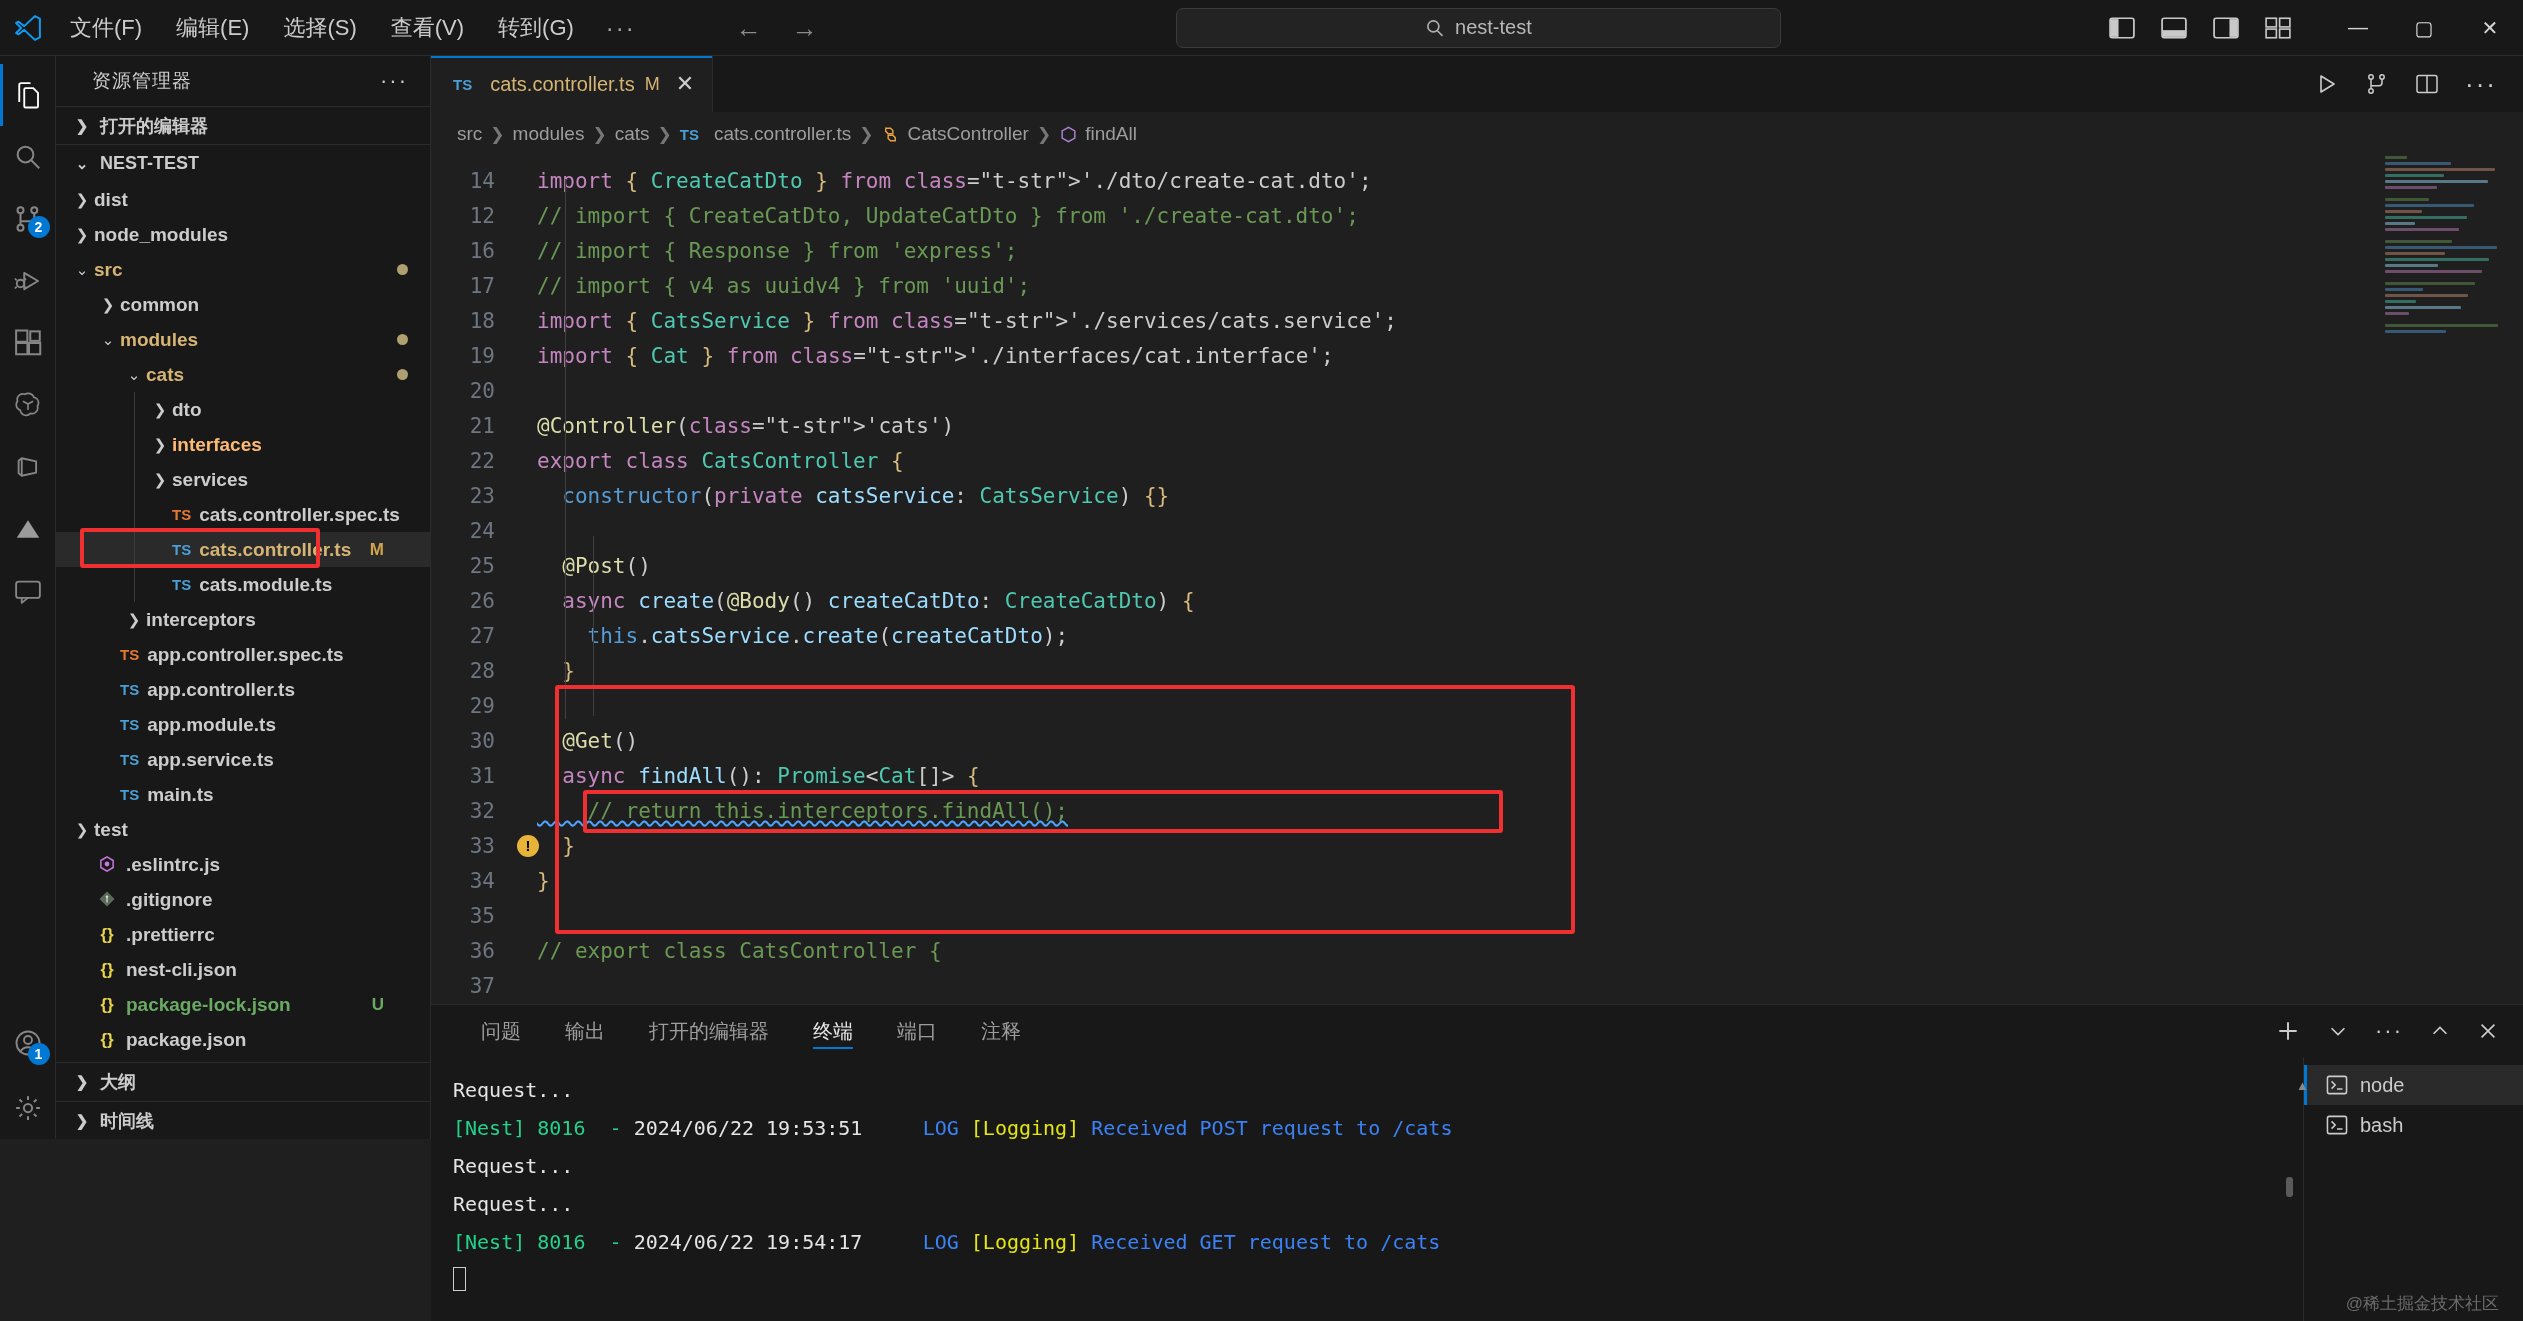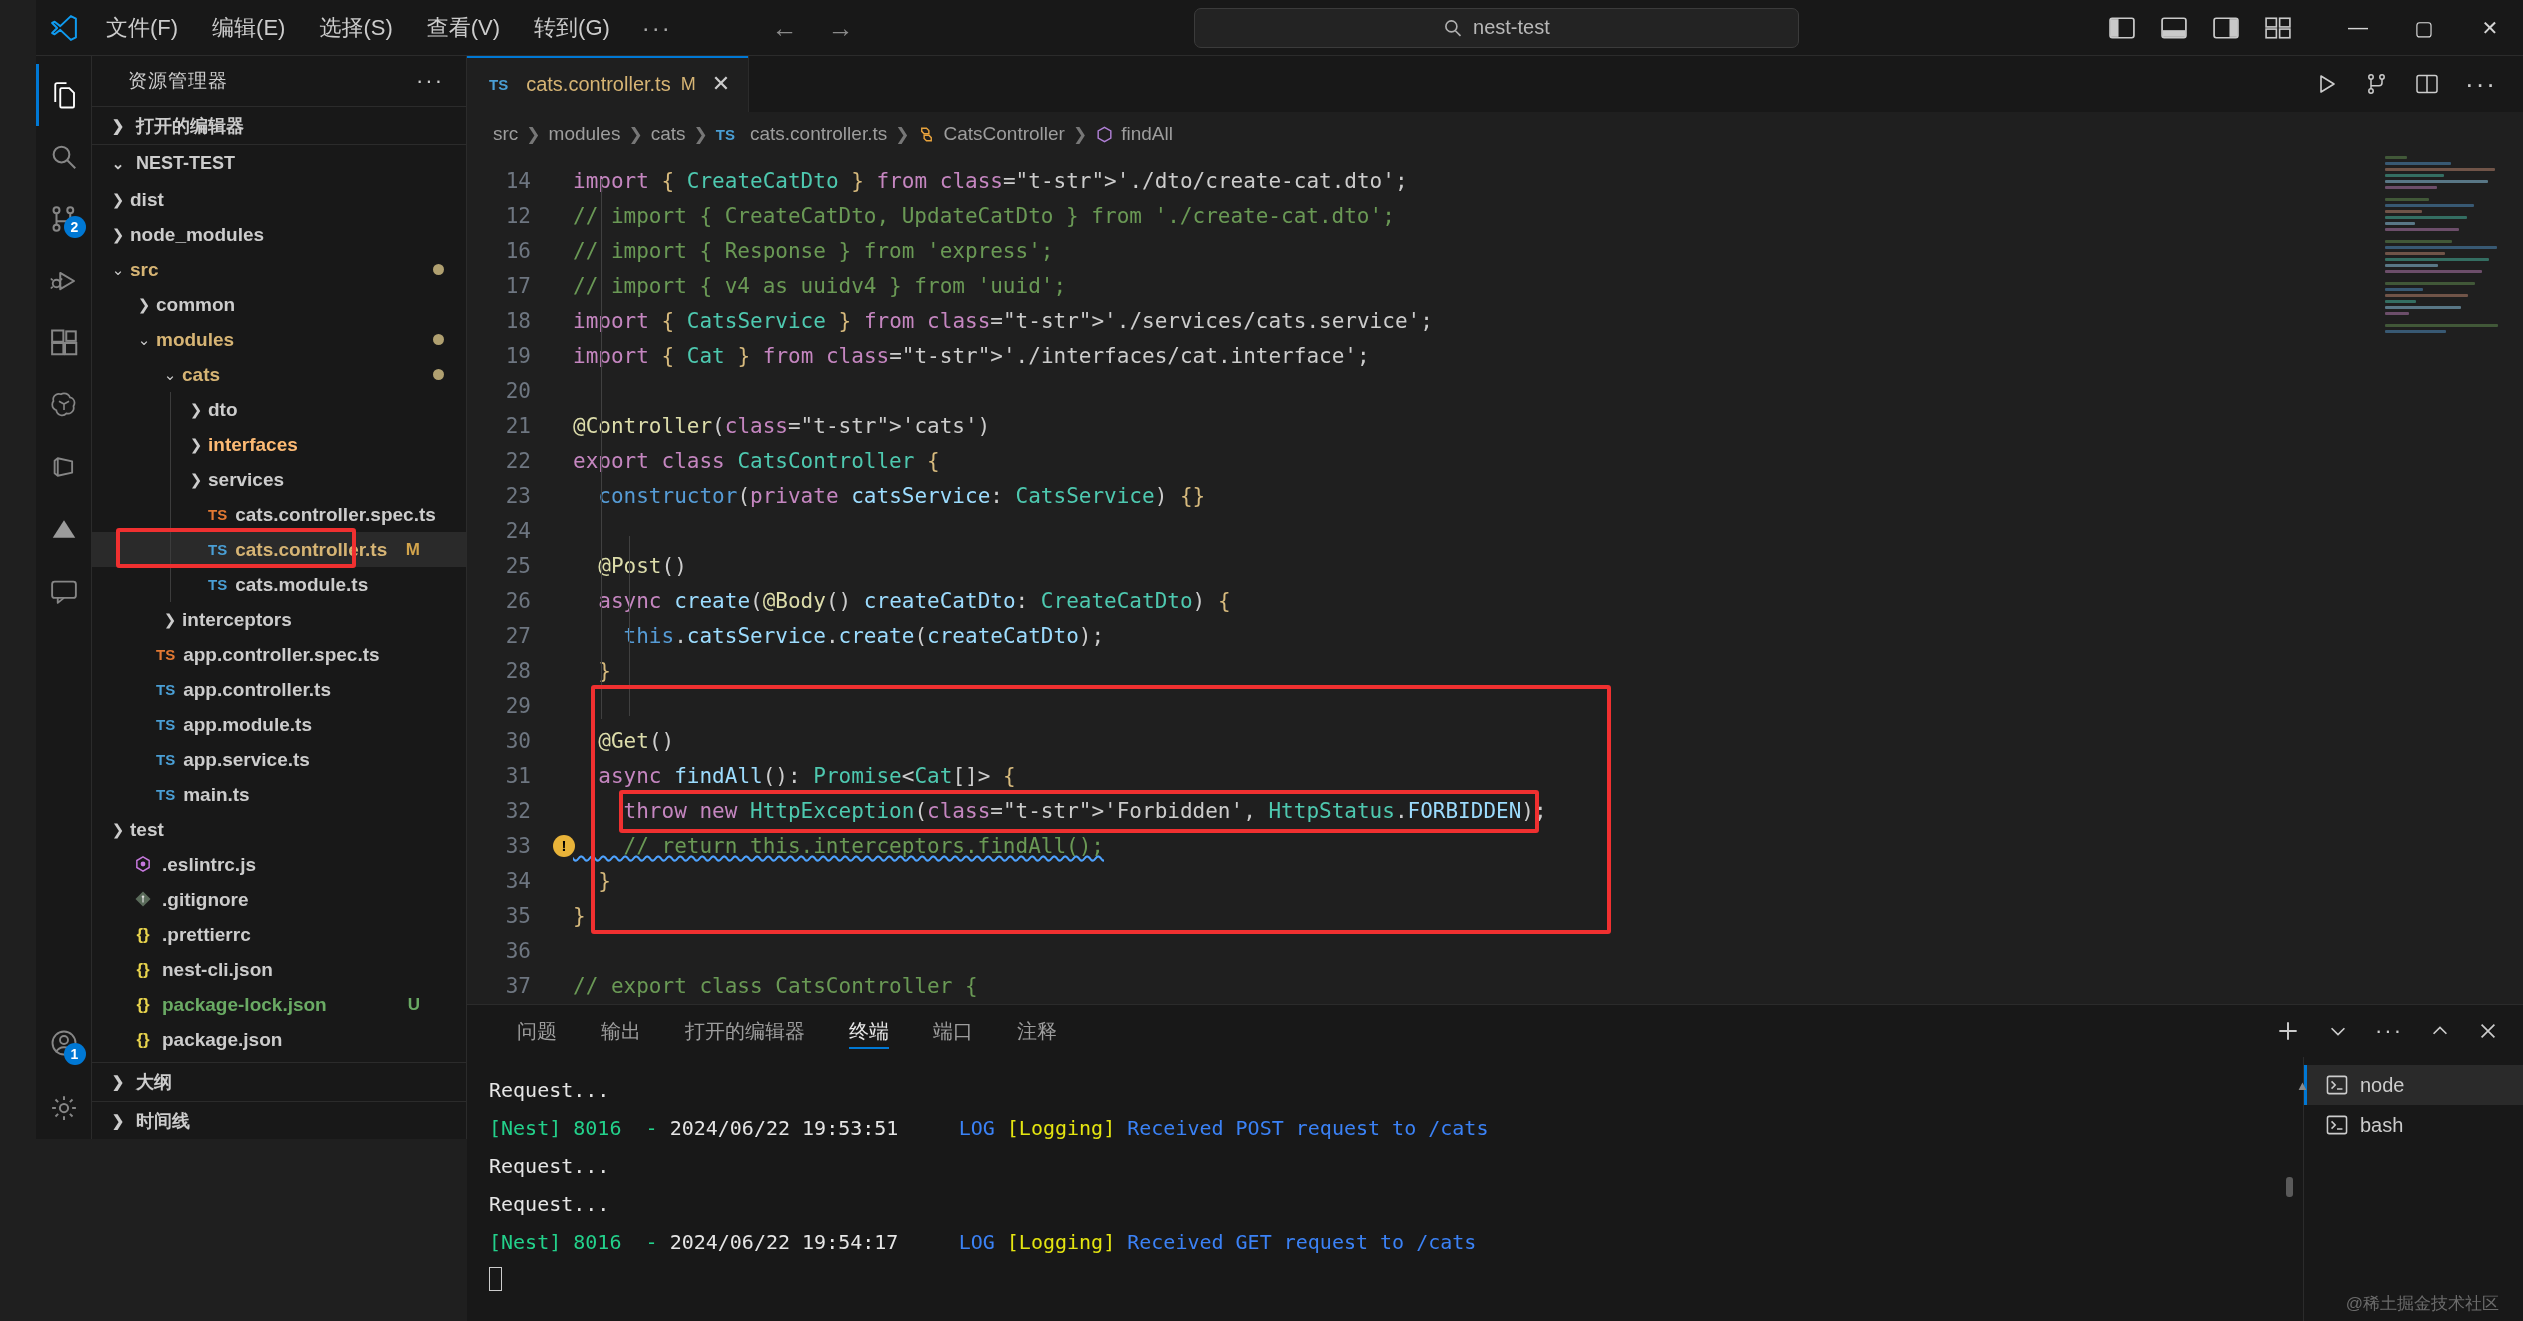--- a/index.html
+++ b/index.html
@@ -3,21 +3,21 @@
 <meta charset="utf-8">
 <style>
   * { box-sizing: border-box; margin: 0; padding: 0; }
   html, body {
     width: 2523px; height: 1321px;
     background: #1f1f1f;
     font-family: "Liberation Sans", sans-serif;
     overflow: hidden;
     color: #cccccc;
   }
-  .app { width: 2523px; height: 1139px; display: flex; flex-direction: column; background:#1f1f1f;padding-left:36px; }
+  .app { width: 2523px; height: 1139px; display: flex; flex-direction: column; background:#1f1f1f; }
 
   
   .titlebar {
     height: 56px; min-height:56px; background:#181818; display:flex; align-items:center;
     border-bottom: 1px solid #2b2b2b; position: relative;
   }
   .vscode-logo { width: 56px; display:flex; align-items:center; justify-content:center; }
   .menu { display:flex; align-items:center; gap: 6px; }
   .menu-item {
     font-size: 22px; color:#cccccc; padding: 4px 14px; border-radius: 4px; white-space:nowrap;
@@ -615,21 +615,20 @@
               <div class="cline"><span class="t-kw">export</span> <span class="t-kw">class</span> <span class="t-type">CatsController</span> <span class="t-brk1">{</span></div>
               <div class="cline">  <span class="t-kw2">constructor</span>(<span class="t-kw">private</span> <span class="t-var">catsService</span>: <span class="t-type">CatsService</span>) <span class="t-brk1">{</span><span class="t-brk1">}</span></div>
               <div class="cline"></div>
               <div class="cline">  <span class="t-fn">@Post</span>()</div>
               <div class="cline">  <span class="t-kw">async</span> <span class="t-var">create</span>(<span class="t-fn">@Body</span>() <span class="t-var">createCatDto</span>: <span class="t-type">CreateCatDto</span>) <span class="t-brk1">{</span></div>
               <div class="cline">    <span class="t-kw2">this</span>.<span class="t-var">catsService</span>.<span class="t-var">create</span>(<span class="t-var">createCatDto</span>);</div>
               <div class="cline">  <span class="t-brk1">}</span></div>
               <div class="cline"></div>
               <div class="cline">  <span class="t-fn">@Get</span>()</div>
               <div class="cline">  <span class="t-kw">async</span> <span class="t-var">findAll</span>(): <span class="t-type">Promise</span>&lt;<span class="t-type">Cat</span>[]&gt; <span class="t-brk1">{</span></div>
-              <div class="cline">    <span class="t-kw">throw</span> <span class="t-kw">new</span> <span class="t-type">HttpException</span>(<span <span="" class="t-kw">class</span>="t-str"&gt;'Forbidden', <span class="t-type">HttpStatus</span>.<span class="t-var">FORBIDDEN</span>);</div>
               <div class="cline err-squiggle"><span class="t-com">    // return this.interceptors.findAll();</span></div>
               <div class="cline">  <span class="t-brk1">}</span></div>
               <div class="cline"><span class="t-brk1">}</span></div>
               <div class="cline"></div>
               <div class="cline"><span class="t-com">// export class CatsController {</span></div>
               <div class="indentguide" style="left: 56px; top: 23px; height: 540px;"></div>
               <div class="indentguide" style="left: 84px; top: 380px; height: 180px;"></div>
               <div class="highlight-box" style="left: 46px; top: 529px; width: 1020px; height: 249px; border-color: rgb(240, 48, 48);"></div>
               <div class="highlight-box" style="left: 74px; top: 634px; width: 920px; height: 43px; border-color: rgb(240, 48, 48);"></div>
               <div class="warnmark" style="top: 679px; background: rgb(232, 179, 57);">!</div>

